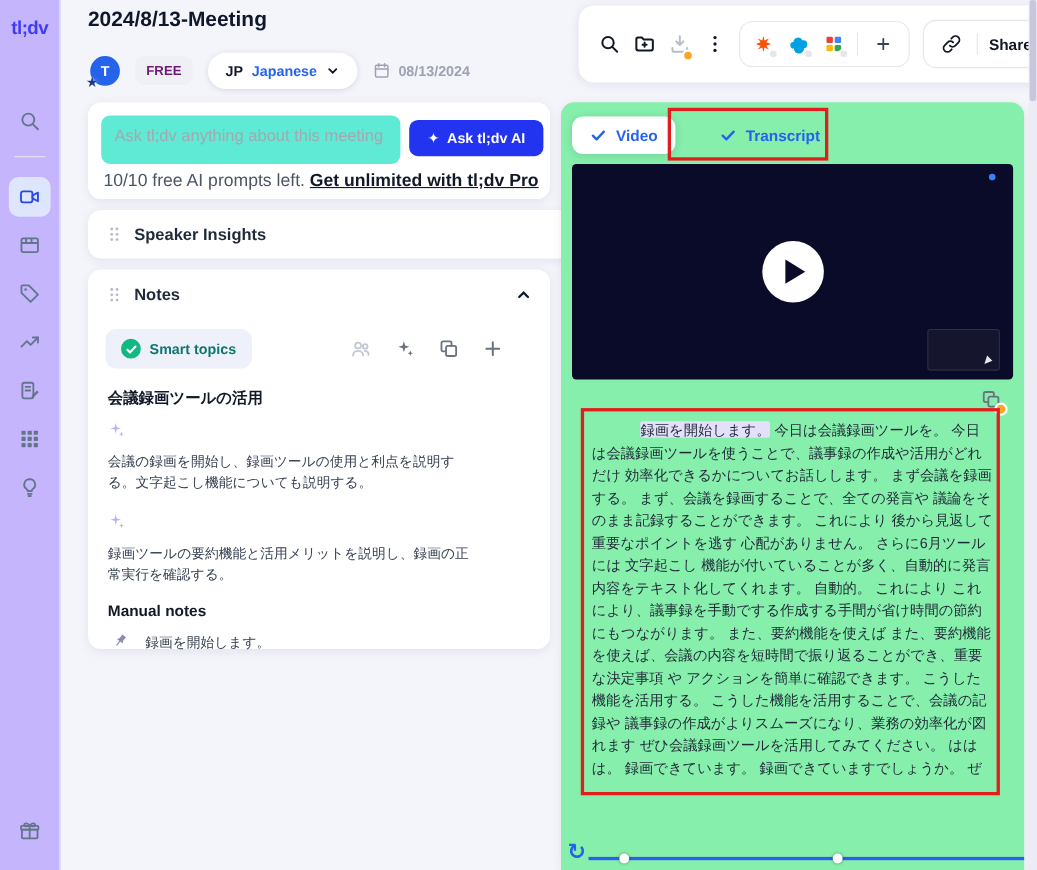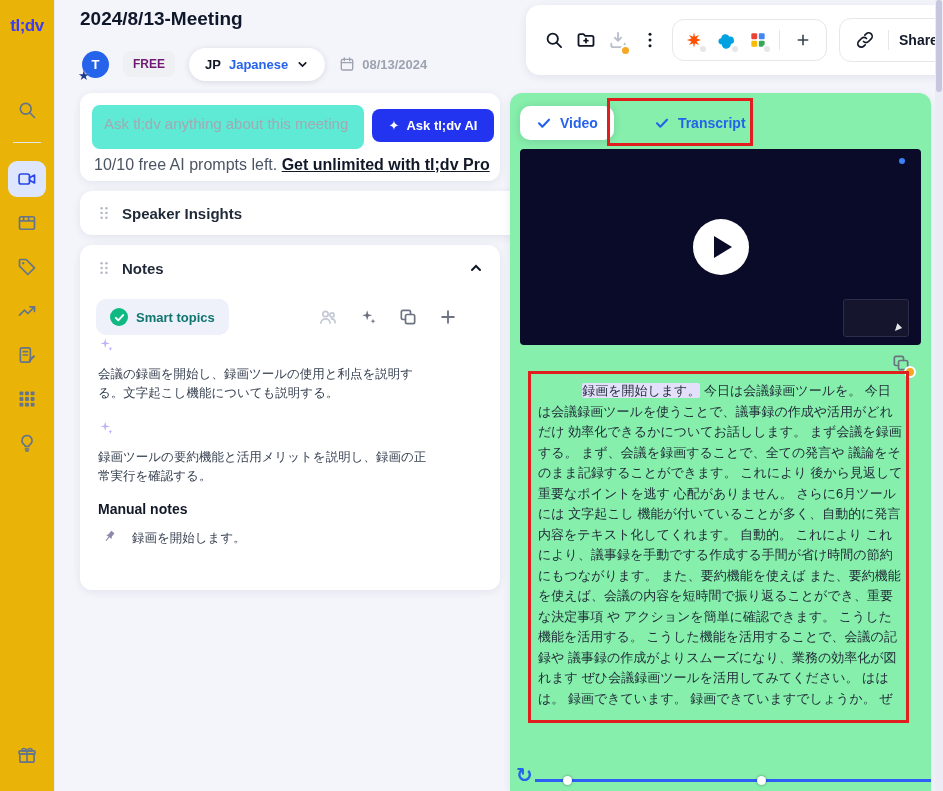--- a/index.html
+++ b/index.html
@@ -1,21 +1,21 @@
 <!DOCTYPE html>
 <html><head>
 <meta charset="utf-8">
 <style>
   * { margin:0; padding:0; box-sizing:border-box; }
   html,body { width:943px; height:791px; }
   body { font-family:"Liberation Sans","DejaVu Sans",sans-serif; background:#f4f4fb; overflow:hidden; }
   .screen { position:relative; width:943px; height:791px; background:#f4f4fb; }
 
   
-  .sidebar { position:absolute; left:0; top:0; width:55px; height:791px; background:#eab308; border-right:1px solid #e8e8f0; display:flex; flex-direction:column; align-items:center; z-index:2; }
+  .sidebar { position:absolute; left:0; top:0; width:55px; height:791px; background:#c4b5fd; border-right:1px solid #e8e8f0; display:flex; flex-direction:column; align-items:center; z-index:2; }
   .logo { font-weight:800; font-size:17px; color:#3d3bf3; margin-top:16px; letter-spacing:-0.5px; }
   .side-icons { display:flex; flex-direction:column; align-items:center; gap:8px; margin-top:56px; }
   .side-icon { width:38px; height:36px; display:flex; align-items:center; justify-content:center; border-radius:9px; color:#64748b; cursor:pointer; }
   .side-icon.active { background:#dde6fd; color:#2946ea; }
   .side-divider { width:28px; height:1px; background:#e5e7eb; margin:6px 0 10px; }
   .side-bottom { margin-top:auto; margin-bottom:18px; }
   .ic { width:20px; height:20px; display:block; }
   .ic-sm { width:16px; height:16px; display:block; }
   .ic-xs { width:13px; height:13px; display:block; }
 
@@ -393,20 +393,21 @@
             </svg>
           </span>
         <span class="na-icon">
             <svg class="ic" viewBox="0 0 24 24" fill="none" stroke="currentColor" stroke-width="2.2" stroke-linecap="round">
               <path d="M12 5v14M5 12h14"></path>
             </svg>
           </span>
       </div>
     </div>
 
+    <div class="topic-heading">会議録画ツールの活用</div>
 
     <div class="ai-note">
       <span class="spark-ic">
           <svg class="ic-sm" viewBox="0 0 20 20" fill="#beaefb">
             <path d="M9 2l1.2 4.8L15 8l-4.8 1.2L9 14l-1.2-4.8L3 8l4.8-1.2z"></path>
             <path d="M15.5 12l.7 2 2 .7-2 .7-.7 2-.7-2-2-.7 2-.7z"></path>
           </svg>
         </span>
       <span class="ai-note-text">会議の録画を開始し、録画ツールの使用と利点を説明する。文字起こし機能についても説明する。</span>
     </div>

